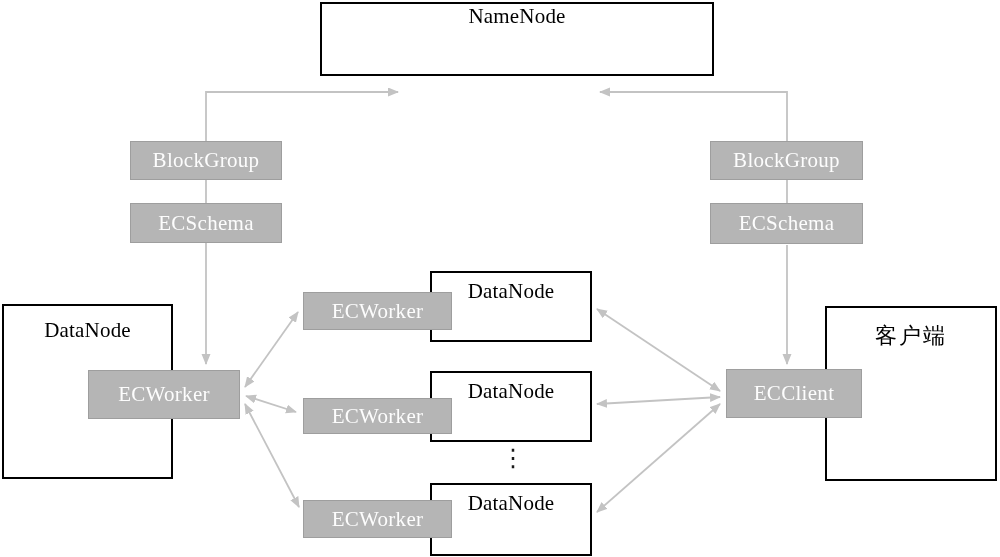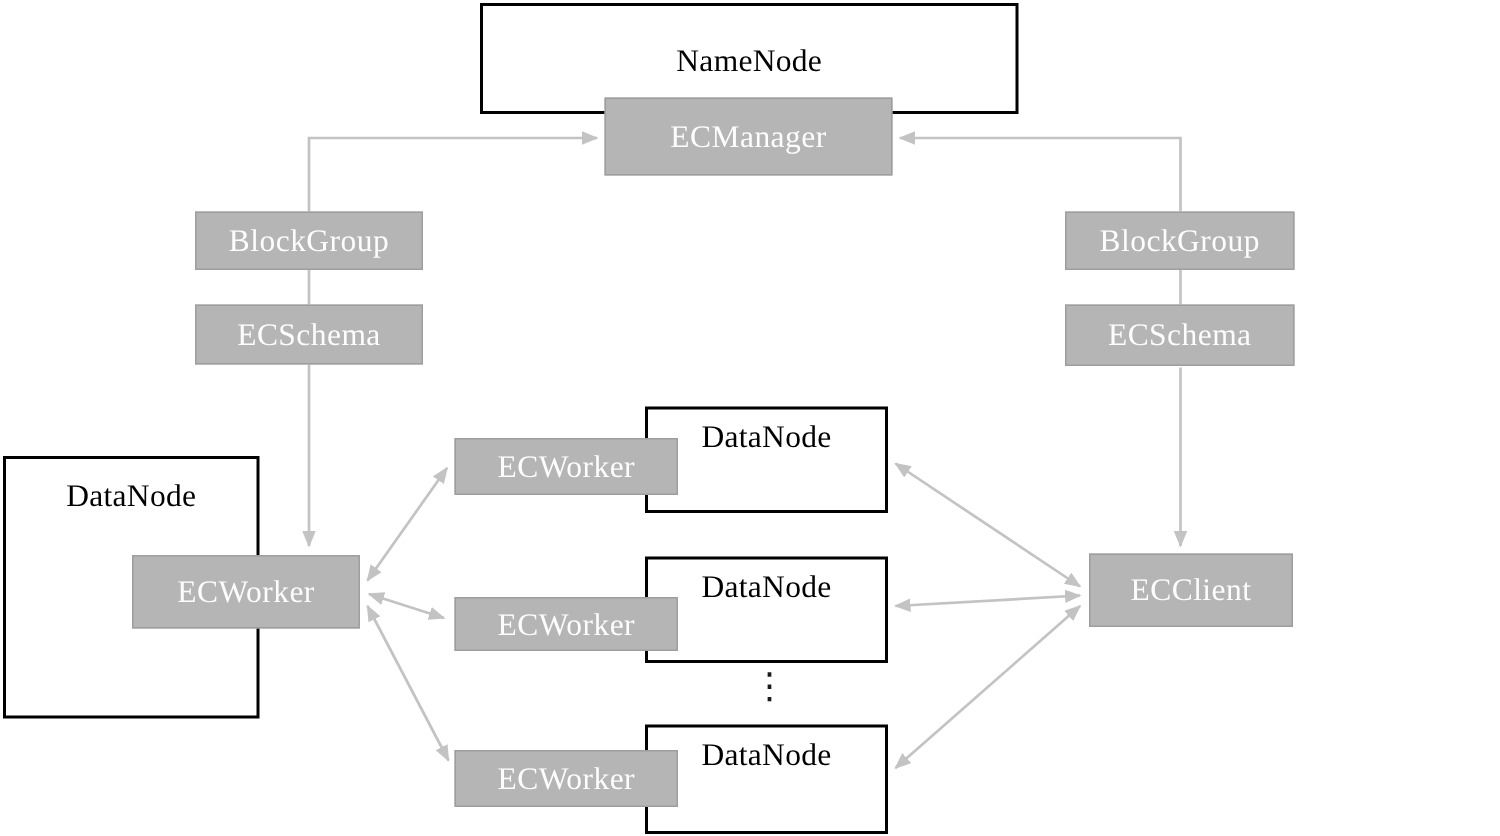--- a/index.html
+++ b/index.html
@@ -40,21 +40,21 @@
   .white-box .label {
     display: inline-block;
     font-size: 21px;
     letter-spacing: 0.2px;
   }
   .gray-box .label {
     font-size: 21px;
     letter-spacing: 0.3px;
   }
   
-  .namenode   { left: 320px; top: 2px;   width: 359px; height: 74px;  padding-top: 24px; }
+  .namenode   { left: 320px; top: 2px;   width: 394px; height: 74px;  padding-top: 0; }
   .dn-left    { left: 2px;   top: 304px; width: 171px; height: 175px; padding-top: 12px; }
   .dn-top     { left: 430px; top: 271px; width: 162px; height: 71px;  padding-top: 6px; }
   .dn-mid     { left: 430px; top: 371px; width: 162px; height: 71px;  padding-top: 6px; }
   .dn-bot     { left: 430px; top: 483px; width: 162px; height: 73px;  padding-top: 6px; }
   .client     { left: 825px; top: 306px; width: 172px; height: 175px; padding-top: 13px; }
   .client .label { font-size: 22px; letter-spacing: 2px; }
   
   .ecmanager  { left: 403px; top: 65px;  width: 192px; height: 52px; }
   .bg-left    { left: 130px; top: 141px; width: 152px; height: 39px; }
   .es-left    { left: 130px; top: 203px; width: 152px; height: 40px; }
@@ -100,23 +100,20 @@
       <path d="M597,309 L720,391" marker-start="url(#ah)" marker-end="url(#ah)"></path>
       <path d="M597,404 L720,397" marker-start="url(#ah)" marker-end="url(#ah)"></path>
       <path d="M597,512 L720,404" marker-start="url(#ah)" marker-end="url(#ah)"></path>
     </g>
   </svg>
 
   <div class="box white-box namenode">
     <span class="label">NameNode</span>
   </div>
 
-  <div class="box gray-box ecmanager">
-    <span class="label">ECManager</span>
-  </div>
 
   <div class="box gray-box bg-left">
     <span class="label">BlockGroup</span>
   </div>
 
   <div class="box gray-box es-left">
     <span class="label">ECSchema</span>
   </div>
 
   <div class="box gray-box bg-right">
@@ -154,18 +151,21 @@
   <div class="box gray-box ecw-mid">
     <span class="label">ECWorker</span>
   </div>
 
   <div class="box gray-box ecw-bot">
     <span class="label">ECWorker</span>
   </div>
 
   <div class="ellipsis">⋮</div>
 
+  <div class="box white-box client">
+    <span class="label">客户端</span>
+  </div>
 
   <div class="box gray-box ecclient">
     <span class="label">ECClient</span>
   </div>
 
 </div>
 
 </body></html>

